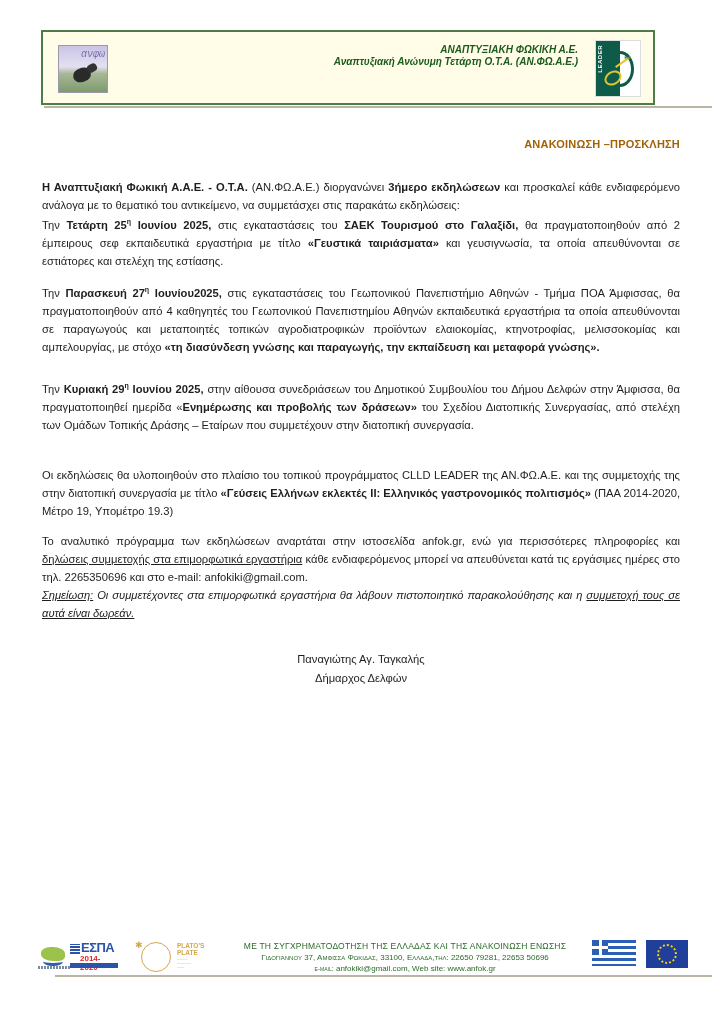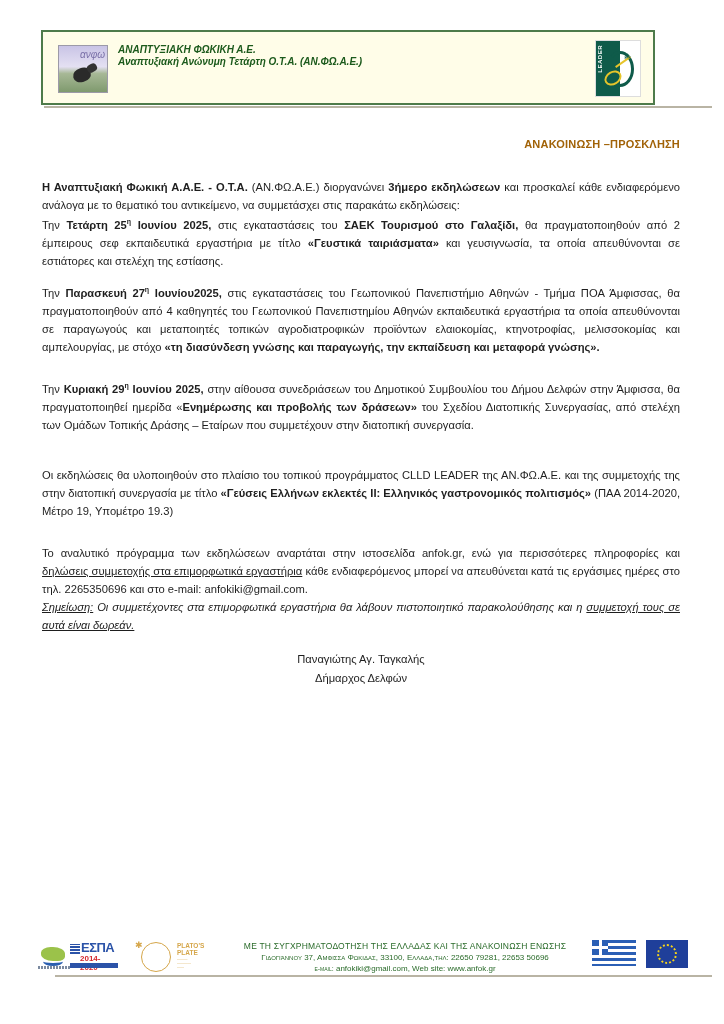--- a/index.html
+++ b/index.html
@@ -6,28 +6,28 @@
     body { width: 724px; height: 1024px; position: relative; overflow: hidden;
            font-family: "Liberation Sans", "DejaVu Sans", sans-serif; color: #1a1a1a; }
 
     
     .letterhead { position: absolute; left: 41px; top: 30px; width: 614px; height: 75px;
                   background: #fffde8; border: 2px solid #4e7b4a; box-sizing: border-box; }
     .letterhead-shadow { position: absolute; left: 44px; top: 106px; width: 668px; height: 2px; background: #b9b4a4; }
     .logo-left { position: absolute; left: 15px; top: 13px; width: 48px; height: 46px;
                  border: 1px solid #9c9aa8; overflow: hidden;
                  background: linear-gradient(180deg, #c9c4e6 0%, #e4e0f2 45%, #a7b896 60%, #7f9a6e 100%); }
-    .logo-left .logo-text { position: absolute; right: 2px; top: 3px; font-family: Liberation Sans, sans-serif;
+    .logo-left .logo-text { position: absolute; right: 2px; top: 3px; font-family: Liberation Mono, monospace;
                  font-style: italic; font-size: 10px; color: #7a70a8; }
     .logo-left .logo-blob { position: absolute; left: 14px; top: 22px; width: 18px; height: 14px;
                  background: #2a2a2a; border-radius: 50% 40% 50% 45%; transform: rotate(-15deg); }
     .logo-left .logo-blob2 { position: absolute; left: 28px; top: 18px; width: 10px; height: 8px;
                  background: #333; border-radius: 40%; transform: rotate(-30deg); }
 
-    .lh-text { position: absolute; left: 75px; right: 75px; top: 12px; text-align: left; }
+    .lh-text { position: absolute; left: 75px; right: 75px; top: 12px; text-align: right; }
     .lh-line1 { font-size: 10px; font-weight: bold; font-style: italic; color: #1c5a1c; line-height: 12px; }
     .lh-line2 { font-size: 10px; font-weight: bold; font-style: italic; color: #1c5a1c; line-height: 12px; }
     .lh-line3 { font-family: "Liberation Serif", serif; font-size: 8.5px; font-style: italic; color: #555; line-height: 12px; }
 
     .logo-leader { position: absolute; right: 12px; top: 8px; width: 44px; height: 55px;
                    background: #fff; border: 1px solid #ddd; overflow: hidden; }
     .logo-leader .green { position: absolute; left: 0; top: 0; width: 24px; height: 55px; background: #0f5b4a; }
     .logo-leader .vtext { position: absolute; left: 1px; top: 4px; width: 10px; font-size: 6px; font-weight: bold;
                    color: #fff; writing-mode: vertical-rl; transform: rotate(180deg); letter-spacing: 0.5px; }
     .logo-leader .arc { position: absolute; left: 10px; top: 10px; width: 28px; height: 36px;
@@ -121,21 +121,21 @@
 </div>
 
 <div class="para" style="top:380px;">
   <span>Την </span><b><span>Κυριακή 29</span><sup>η</sup><span> Ιουνίου 2025,</span></b><span> στην αίθουσα συνεδριάσεων του Δημοτικού Συμβουλίου του Δήμου Δελφών στην Άμφισσα, θα πραγματοποιηθεί ημερίδα «</span><b>Ενημέρωσης και προβολής των δράσεων»</b><span> του Σχεδίου Διατοπικής Συνεργασίας, από στελέχη των Ομάδων Τοπικής Δράσης – Εταίρων που συμμετέχουν στην διατοπική συνεργασία.</span>
 </div>
 
 <div class="para" style="top:466px;">
   <span>Οι εκδηλώσεις θα υλοποιηθούν στο πλαίσιο του τοπικού προγράμματος CLLD LEADER της ΑΝ.ΦΩ.Α.Ε. και της συμμετοχής της στην διατοπική συνεργασία με τίτλο </span><b>«Γεύσεις Ελλήνων εκλεκτές ΙΙ: Ελληνικός γαστρονομικός πολιτισμός»</b><span> (ΠΑΑ 2014-2020, Μέτρο 19, Υπομέτρο 19.3)</span>
 </div>
 
-<div class="para" style="top:532px;margin-top:12px;">
+<div class="para" style="top:532px;">
   <span>Το αναλυτικό πρόγραμμα των εκδηλώσεων αναρτάται στην ιστοσελίδα anfok.gr, ενώ για περισσότερες πληροφορίες και </span><span class="u">δηλώσεις συμμετοχής στα επιμορφωτικά εργαστήρια</span><span> κάθε ενδιαφερόμενος μπορεί να απευθύνεται κατά τις εργάσιμες ημέρες στο τηλ. 2265350696 και στο e-mail: anfokiki@gmail.com.</span><br>
   <span class="i u">Σημείωση:</span><span class="i"> Οι συμμετέχοντες στα επιμορφωτικά εργαστήρια θα λάβουν πιστοποιητικό παρακολούθησης και η </span><span class="i u">συμμετοχή τους σε αυτά είναι δωρεάν.</span>
 </div>
 
 <div class="sign" style="top:650px;">
   <div>Παναγιώτης Αγ. Ταγκαλής</div>
   <div>Δήμαρχος Δελφών</div>
 </div>
 
 <div class="f-logo1">

